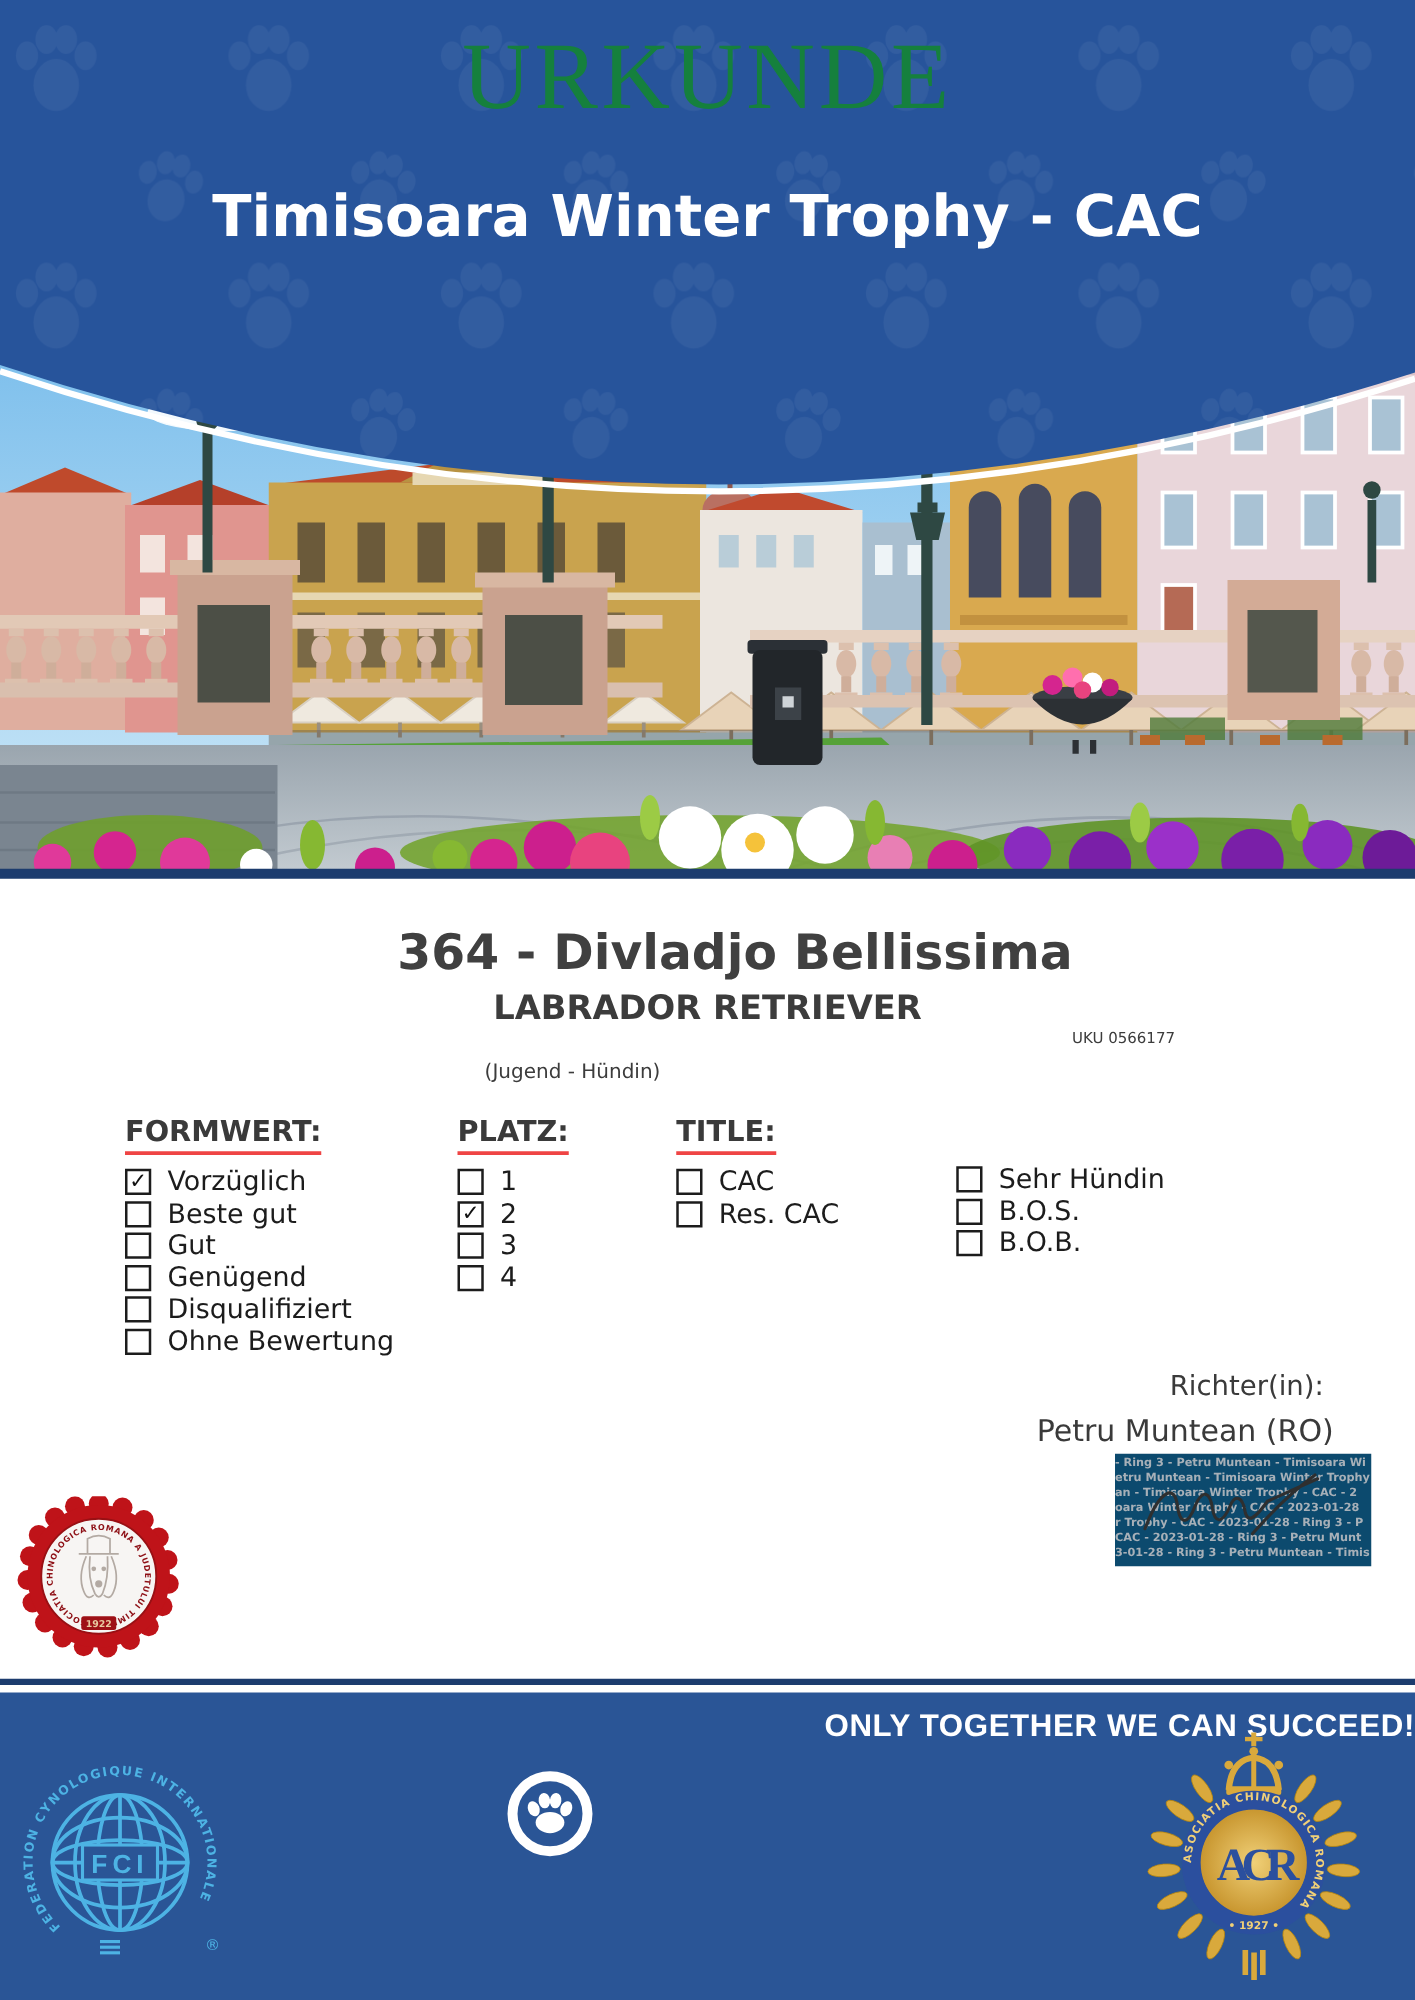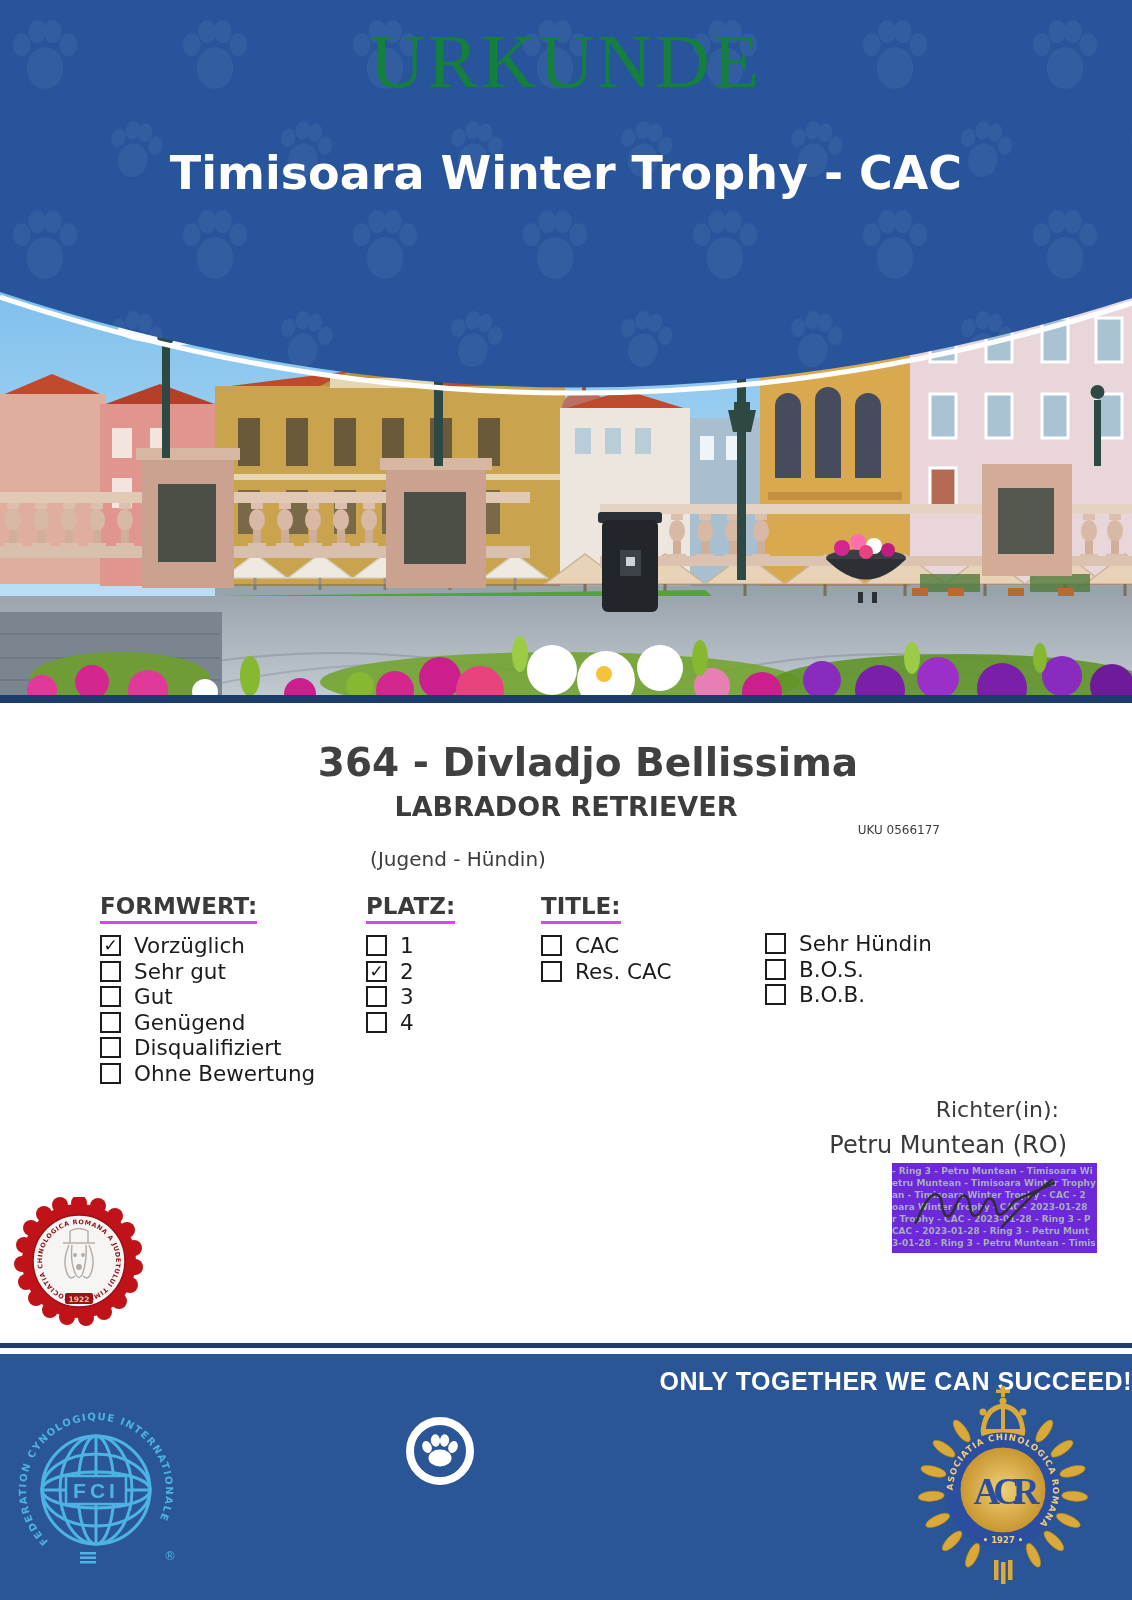--- a/index.html
+++ b/index.html
@@ -8,32 +8,32 @@
   .abs{position:absolute;}
   
   .hdr-title{top:18px;left:0;width:1132px;text-align:center;color:#15803d;
              font-family:"Liberation Serif","DejaVu Serif",serif;font-size:76px;letter-spacing:3px;font-weight:400;}
   .hdr-event{top:146px;left:0;width:1132px;text-align:center;color:#fff;font-size:46px;font-weight:700;}
   .hdr-date{top:206px;left:0;width:1132px;text-align:center;color:#fff;font-size:31px;}
   
   .dog-title{top:740px;left:0;width:1132px;text-align:center;color:#404040;font-size:39px;font-weight:bold;padding-left:22px;}
   .dog-breed{top:791px;left:0;width:1132px;text-align:center;color:#3c3c3c;font-size:27px;font-weight:bold;}
   .dog-reg{top:823px;left:0;width:940px;text-align:right;color:#3c3c3c;font-size:12px;}
-  .dog-class{top:847px;left:0;width:916px;text-align:center;color:#3c3c3c;font-size:20px;}
+  .dog-class{top:847px;left:0;width:916px;text-align:center;color:#3c3c3c;font-size:16px;}
   
   .col{position:absolute;top:893px;}
   .col-h{display:inline-block;color:#3a3a3a;font-size:23px;font-weight:bold;letter-spacing:0px;
-         border-bottom:3px solid #d946ef;padding-bottom:2px;margin-bottom:9px;}
+         border-bottom:3px solid #ef4444;padding-bottom:2px;margin-bottom:9px;}
   .cb-row{display:flex;align-items:center;height:25.5px;color:#1c1c1c;font-size:21.5px;}
   .cb{display:inline-flex;align-items:center;justify-content:center;width:17px;height:17px;border:2px solid #1c1c1c;
       margin-right:13px;font-size:17px;font-weight:bold;line-height:17px;color:#111;flex:0 0 auto;}
   
   .judge-label{top:1097px;right:73px;color:#3a3a3a;font-size:22px;}
   .judge-name{top:1131px;right:65px;color:#3a3a3a;font-size:24px;}
-  .stamp{top:1163px;right:35px;width:205px;height:90px;background:#6d28d9;overflow:hidden;padding:2px 0;box-sizing:border-box;}
+  .stamp{top:1163px;right:35px;width:205px;height:90px;background:#0c4a6e;overflow:hidden;padding:2px 0;box-sizing:border-box;}
   .stamp-line{font-size:9px;line-height:12px;font-weight:bold;color:#a7b0b8;white-space:nowrap;letter-spacing:0px;}
   
   .foot-navyline{top:1343px;left:0;width:1132px;height:5px;background:#1c3c6e;}
   .foot-band{top:1354px;left:0;width:1132px;height:246px;background:#2a5596;}
   .slogan{top:1367px;left:0;width:1132px;text-align:right;color:#fff;font-size:25px;font-weight:bold;
           letter-spacing:0.5px;font-family:"Liberation Sans",sans-serif;}
   
   .ods{position:absolute;left:402px;top:1413px;display:flex;color:#fff;font-family:"Liberation Sans",sans-serif;}
   .ods-text{margin-left:4px;}
   .ods-word{display:flex;align-items:baseline;margin-top:10px;}
@@ -303,21 +303,21 @@
   <div class="abs dog-class">(Jugend - Hündin)</div>
 
   <div class="col" style="left:100px;">
     <span class="col-h">FORMWERT:</span>
     <div class="cb-row">
       <span class="cb">✓</span>
       <span>Vorzüglich</span>
       </div>
     <div class="cb-row">
       <span class="cb"></span>
-      <span>Sehr gut</span>
+      <span>Beste gut</span>
       </div>
     <div class="cb-row">
       <span class="cb"></span>
       <span>Gut</span>
       </div>
     <div class="cb-row">
       <span class="cb"></span>
       <span>Genügend</span>
       </div>
     <div class="cb-row">

